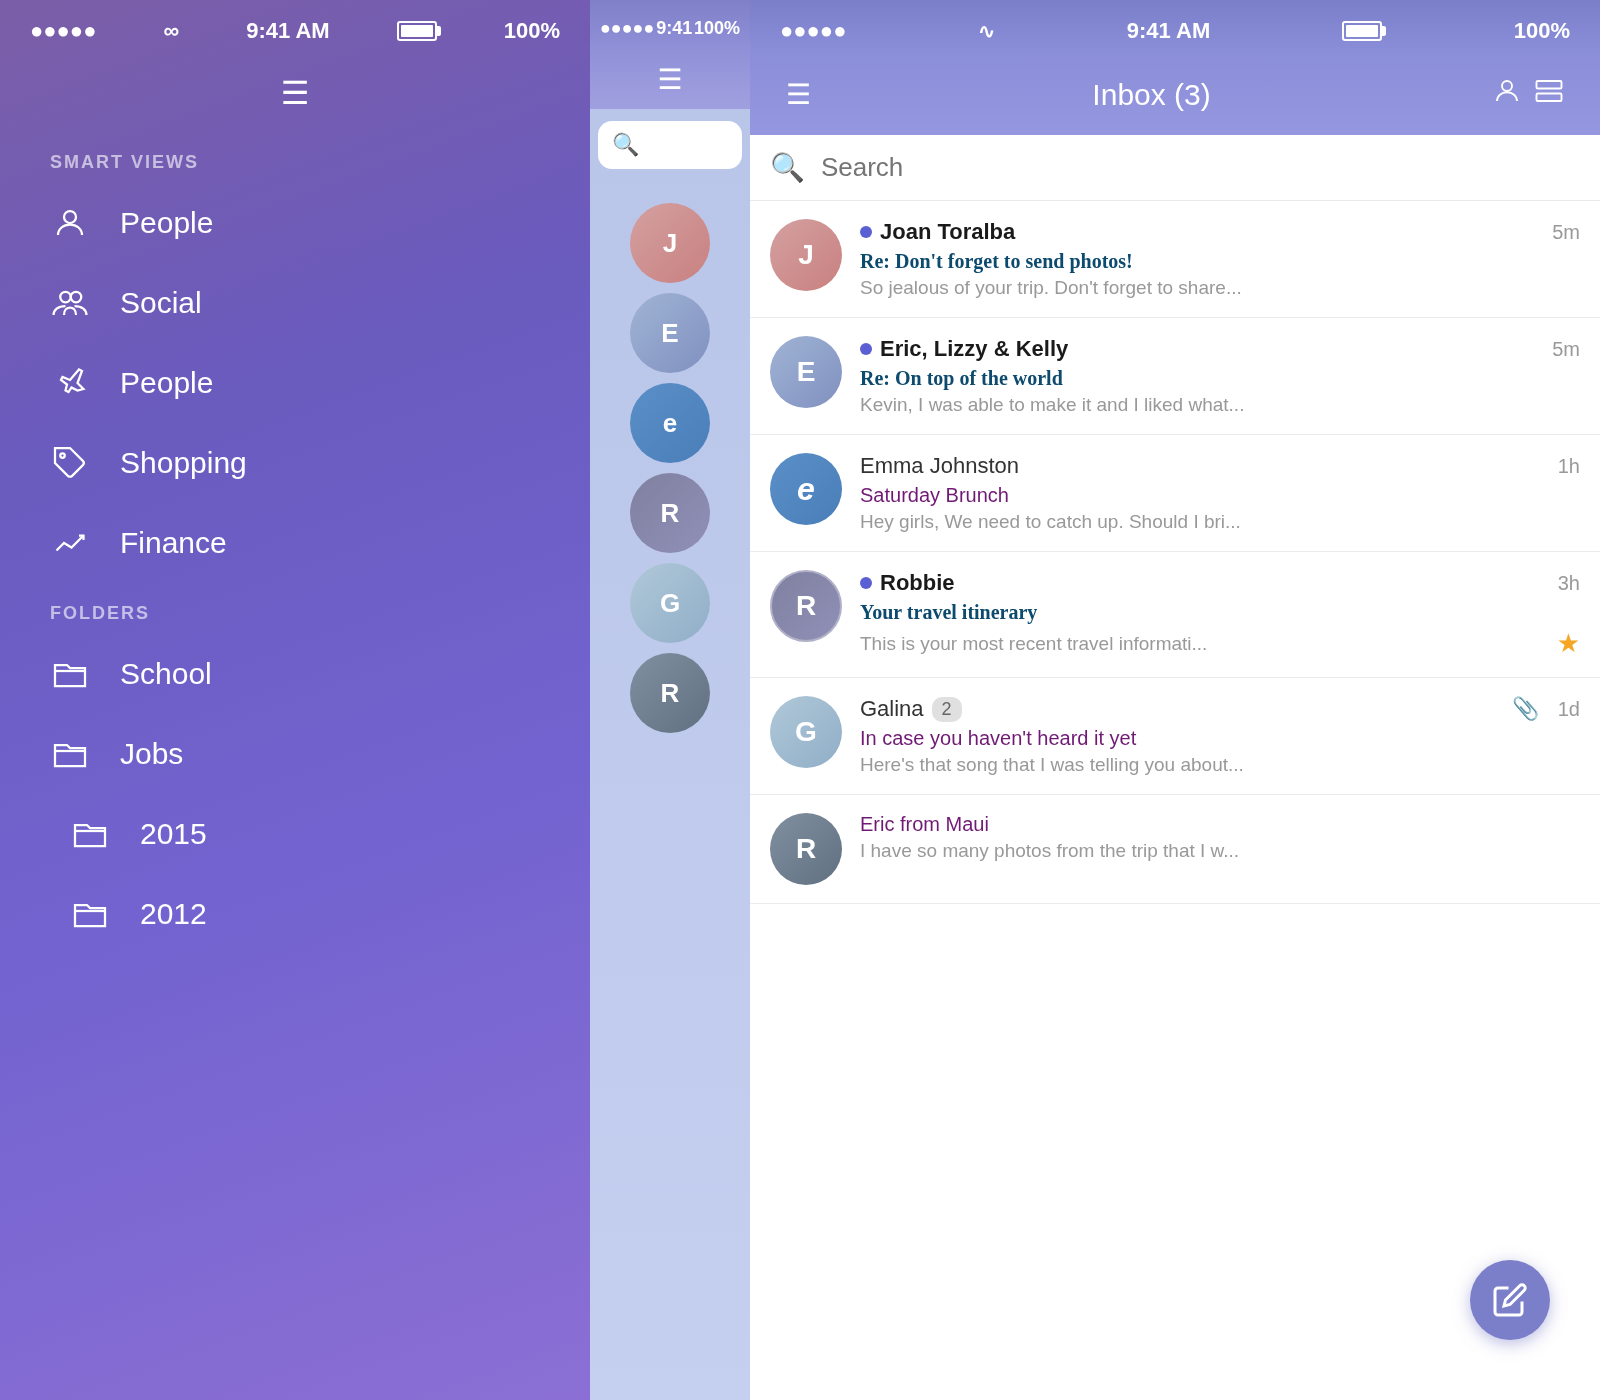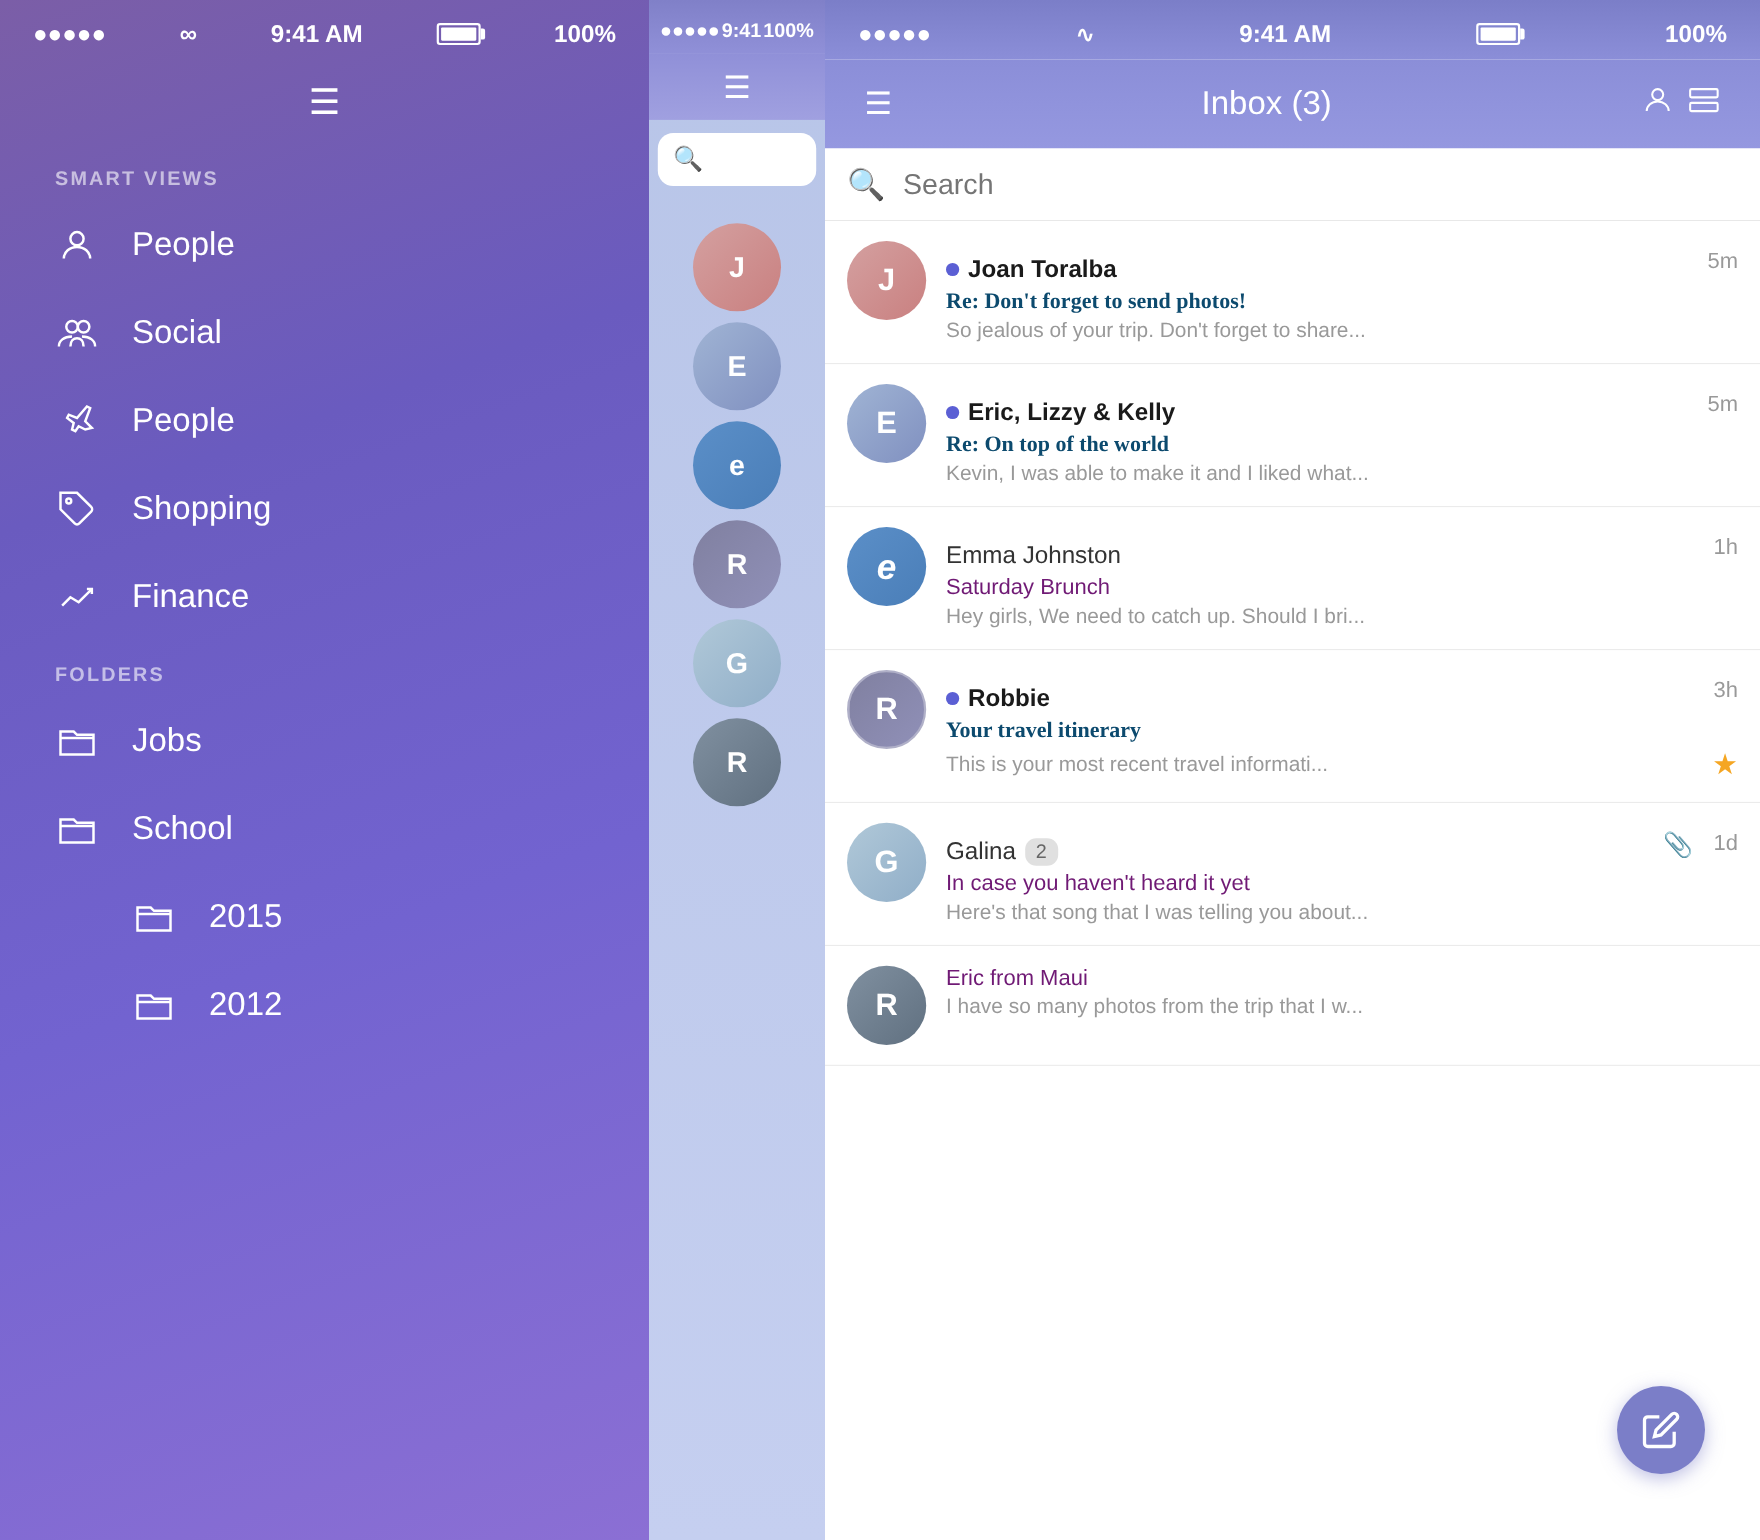--- a/index.html
+++ b/index.html
@@ -79,21 +79,21 @@
       flex-shrink: 0;
     }
     .nav-icon svg { width: 36px; height: 36px; }
     .nav-label {
       font-size: 30px;
       font-weight: 300;
       color: white;
     }
 
     .nav-item.sub-item {
-      padding-left: 120px;
+      padding-left: 70px;
     }
 
     
     .phone-middle {
       width: 160px;
       height: 1400px;
       background: linear-gradient(180deg, #b8c5e8 0%, #c5cff0 100%);
       position: relative;
       overflow: hidden;
       display: flex;
@@ -190,21 +190,20 @@
     .email-top {
       display: flex;
       align-items: center;
       justify-content: space-between;
       margin-bottom: 5px;
     }
     .email-sender-row {
       display: flex;
       align-items: center;
       gap: 8px;
-      margin-top: 13px;
     }
     .unread-dot {
       width: 12px;
       height: 12px;
       background: #5b5fd4;
       border-radius: 50%;
       flex-shrink: 0;
     }
     .email-sender {
       font-size: 22px;
@@ -350,31 +349,31 @@
 
   <div class="section-label">FOLDERS</div>
 
   <div class="nav-item">
     <span class="nav-icon">
       <svg viewBox="0 0 24 24" fill="none" stroke="white" stroke-width="1.5">
         <path d="M2 6h8l2 2h10v12H2z"></path>
         <line x1="2" y1="10" x2="22" y2="10"></line>
       </svg>
     </span>
-    <span class="nav-label">Jobs</span>
+    <span class="nav-label">School</span>
   </div>
 
   <div class="nav-item">
     <span class="nav-icon">
       <svg viewBox="0 0 24 24" fill="none" stroke="white" stroke-width="1.5">
         <path d="M2 6h8l2 2h10v12H2z"></path>
         <line x1="2" y1="10" x2="22" y2="10"></line>
       </svg>
     </span>
-    <span class="nav-label">School</span>
+    <span class="nav-label">Jobs</span>
   </div>
 
   <div class="nav-item sub-item">
     <span class="nav-icon">
       <svg viewBox="0 0 24 24" fill="none" stroke="white" stroke-width="1.5">
         <path d="M2 6h8l2 2h10v12H2z"></path>
         <line x1="2" y1="10" x2="22" y2="10"></line>
       </svg>
     </span>
     <span class="nav-label">2015</span>

